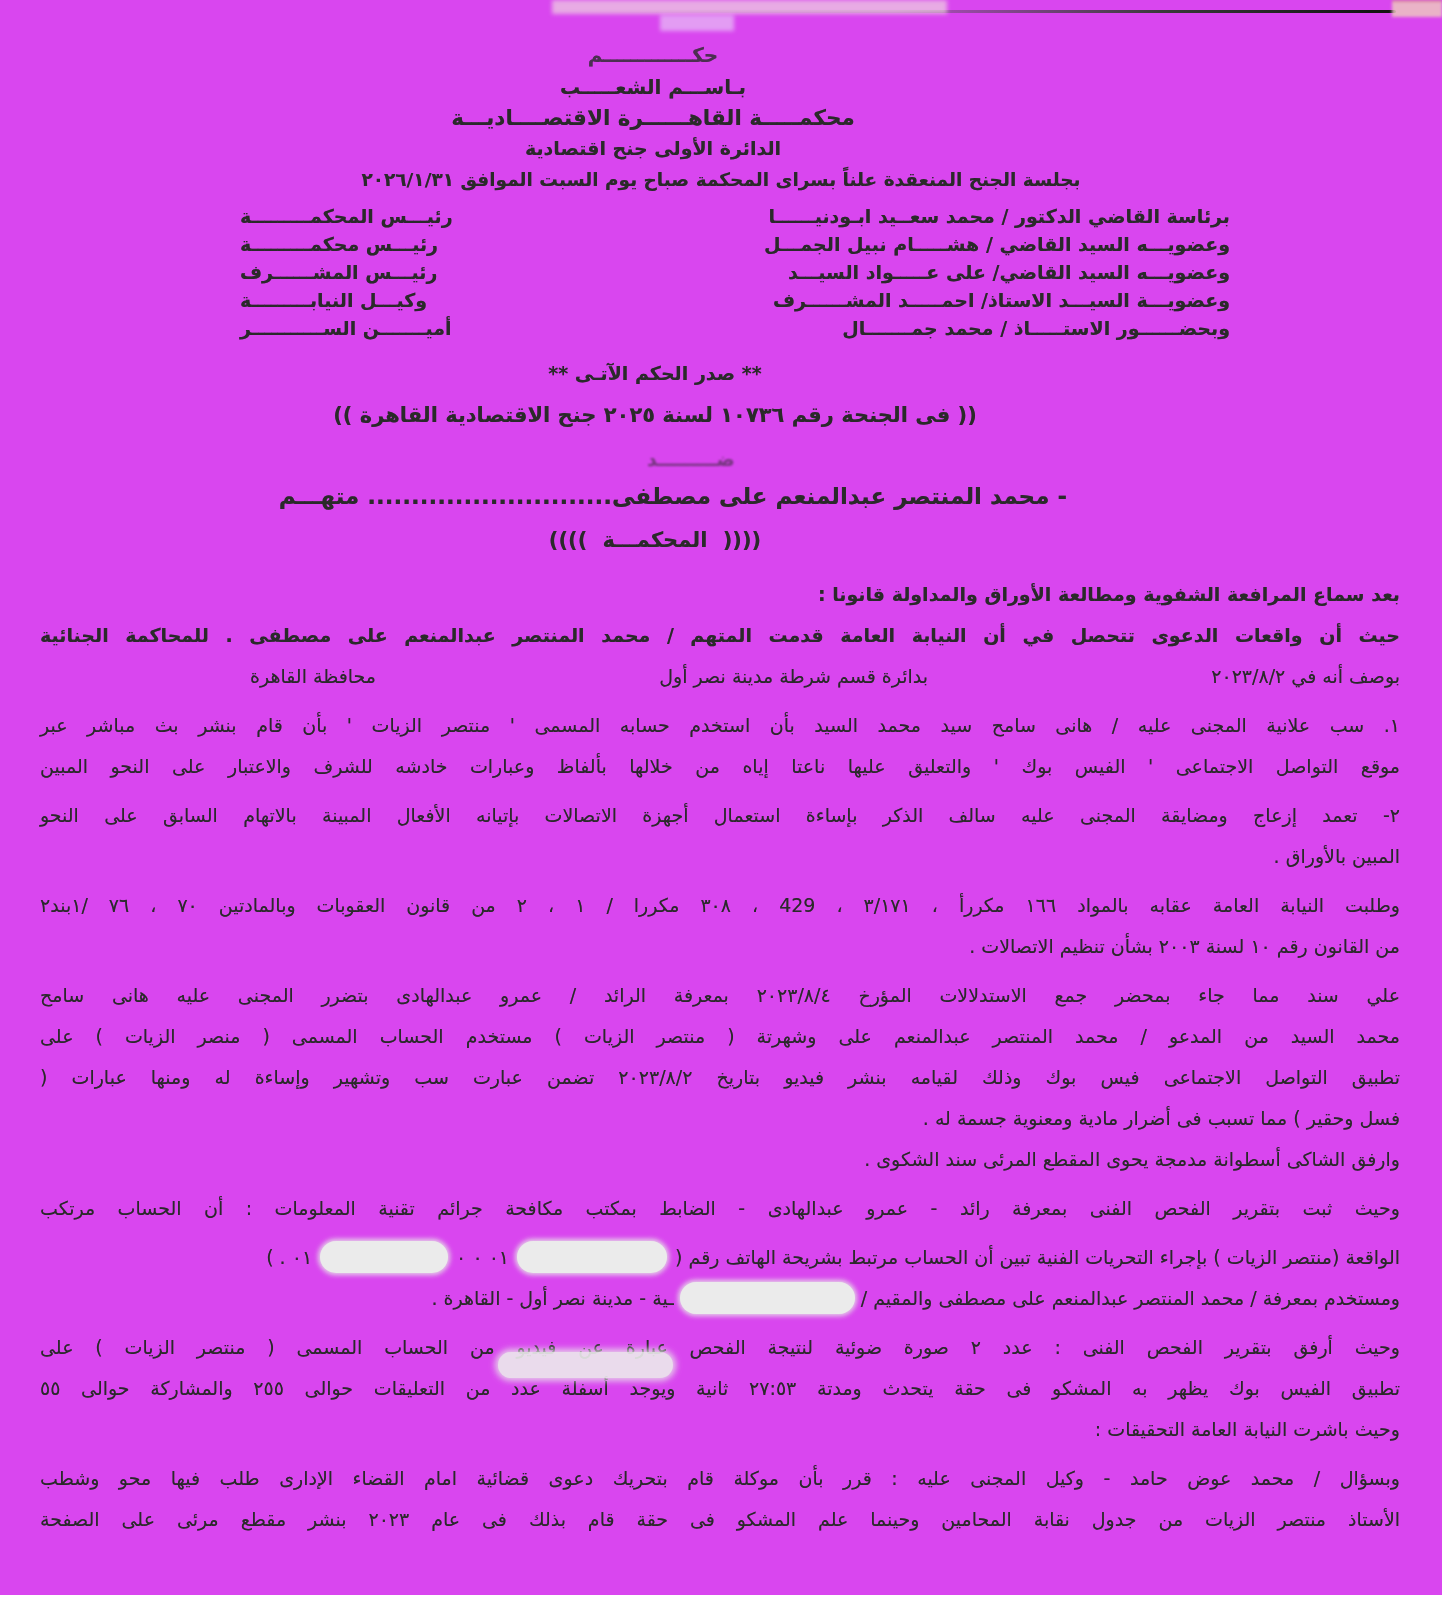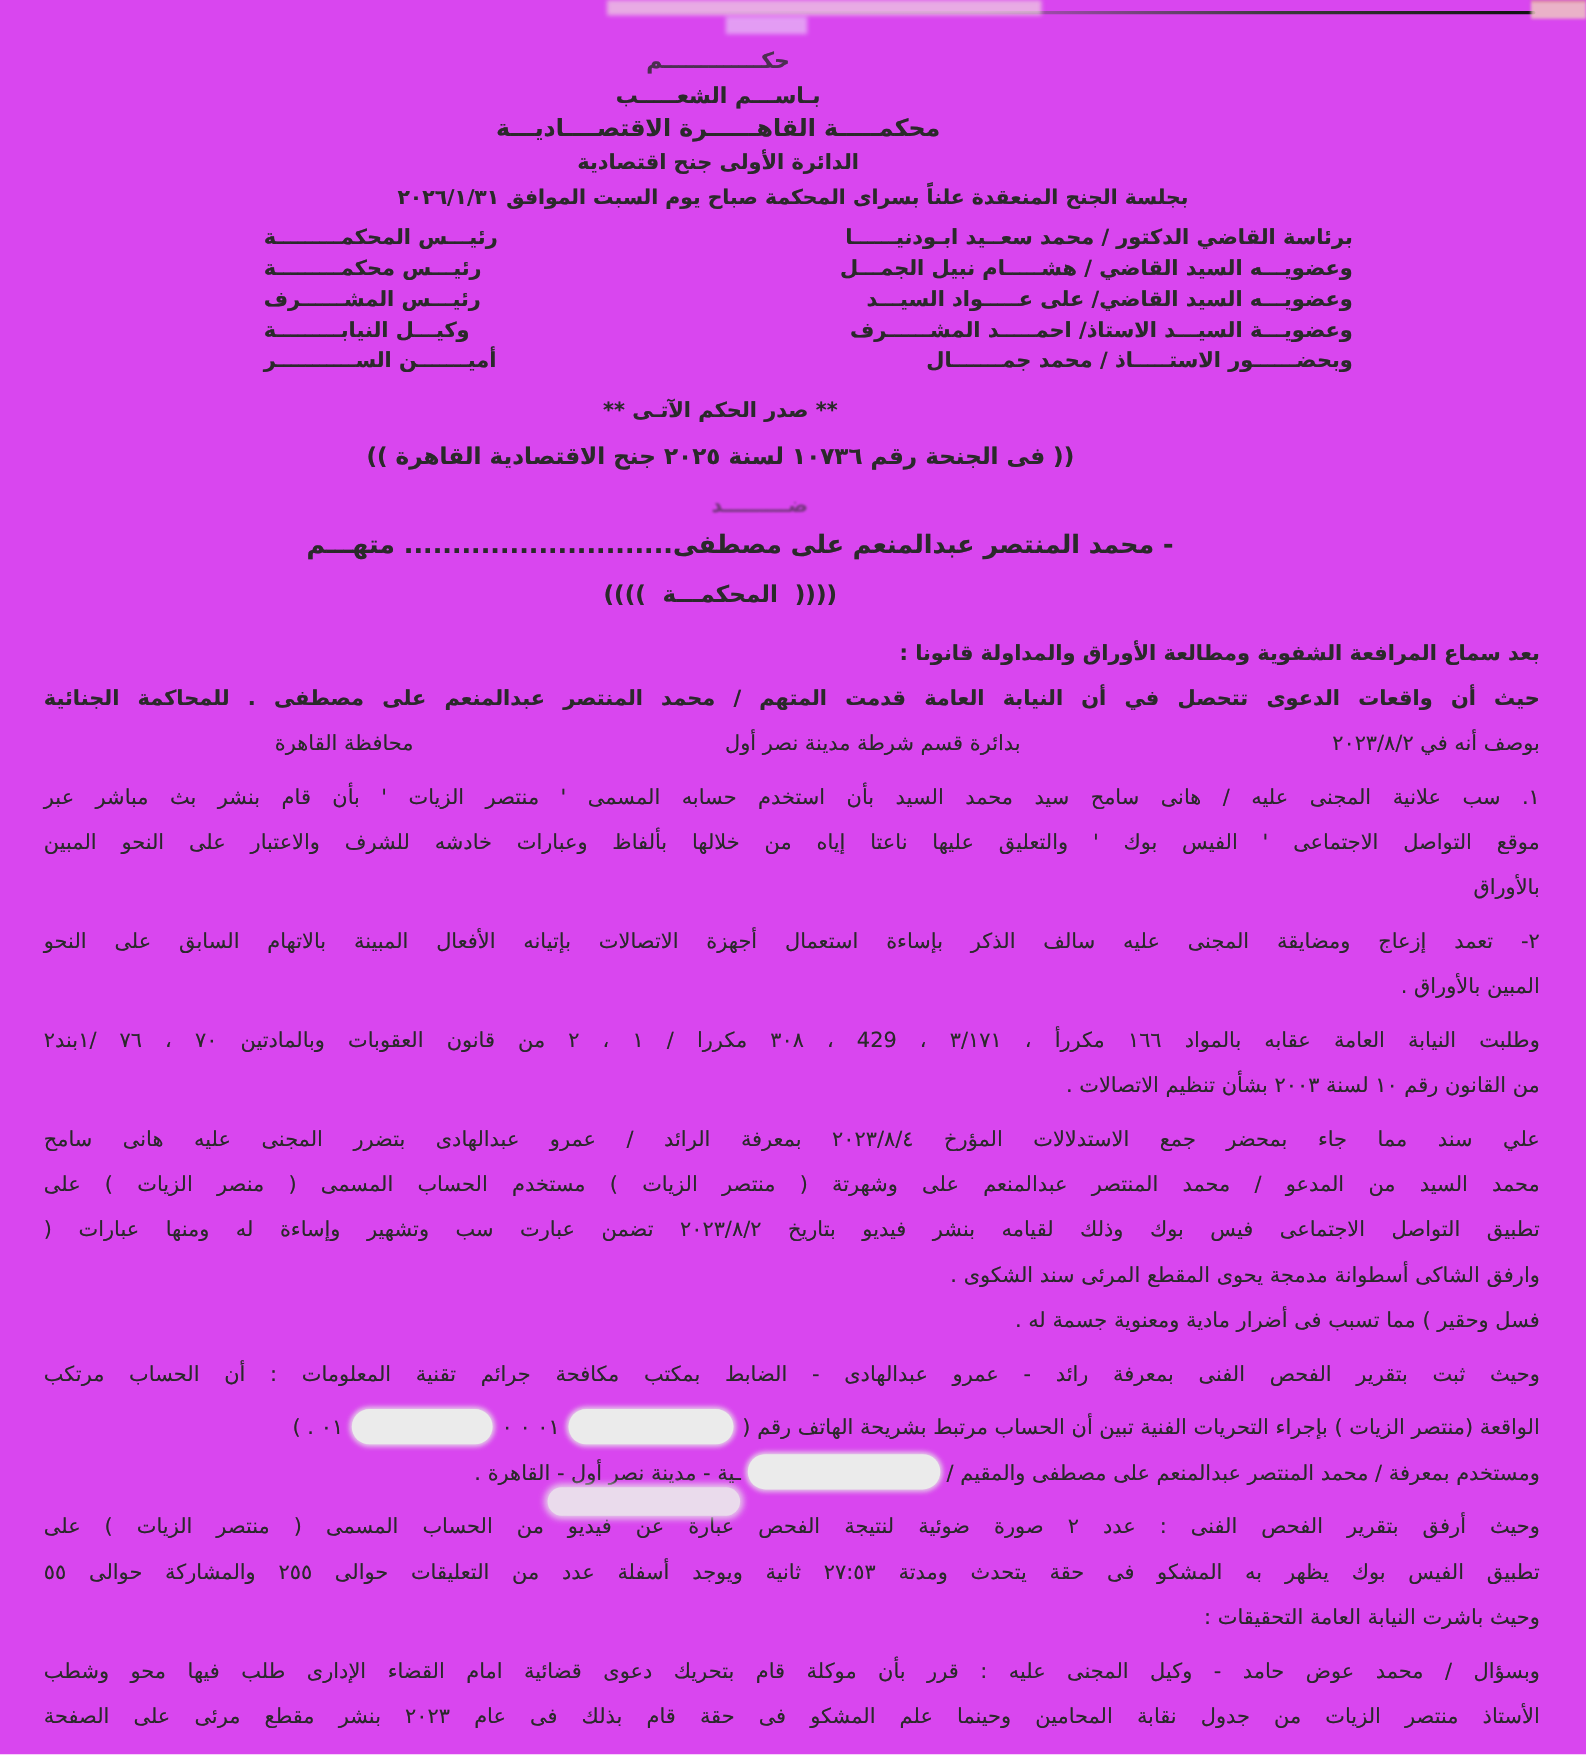--- a/index.html
+++ b/index.html
@@ -122,39 +122,38 @@
       <span>بدائرة قسم شرطة مدينة نصر أول</span>
       <span>محافظة القاهرة</span>
     </div>
 
     <div>
 
         <div class="bline j gap">١. سب علانية المجنى عليه / هانى سامح سيد محمد السيد بأن استخدم حسابه المسمى ' منتصر الزيات ' بأن قام بنشر بث مباشر عبر</div>
 
         <div class="bline j">موقع التواصل الاجتماعى ' الفيس بوك ' والتعليق عليها ناعتا إياه من خلالها بألفاظ وعبارات خادشه للشرف والاعتبار على النحو المبين</div>
 
-        <div class="bline r">بالأوراق</div>
 
         <div class="bline j gap">٢- تعمد إزعاج ومضايقة المجنى عليه سالف الذكر بإساءة استعمال أجهزة الاتصالات بإتيانه الأفعال المبينة بالاتهام السابق على النحو</div>
 
         <div class="bline r">المبين بالأوراق .</div>
 
         <div class="bline j gap">وطلبت النيابة العامة عقابه بالمواد ١٦٦ مكررأ ، ٣/١٧١ ، 429 ، ٣٠٨ مكررا / ١ ، ٢  من قانون العقوبات وبالمادتين ٧٠ ، ٧٦ /١بند٢</div>
 
         <div class="bline r">من القانون رقم ١٠ لسنة ٢٠٠٣ بشأن تنظيم الاتصالات .</div>
 
         <div class="bline j gap">علي سند مما جاء بمحضر جمع الاستدلالات المؤرخ ٢٠٢٣/٨/٤ بمعرفة الرائد / عمرو عبدالهادى بتضرر المجنى عليه هانى سامح</div>
 
         <div class="bline j">محمد السيد من المدعو / محمد المنتصر عبدالمنعم على وشهرتة ( منتصر الزيات ) مستخدم الحساب المسمى ( منصر الزيات ) على</div>
 
         <div class="bline j">تطبيق التواصل الاجتماعى فيس بوك وذلك لقيامه بنشر فيديو  بتاريخ ٢٠٢٣/٨/٢ تضمن عبارت سب وتشهير وإساءة له ومنها عبارات (</div>
 
+        <div class="bline r">فسل وحقير ) مما تسبب فى أضرار مادية ومعنوية جسمة له .</div>
+
         <div class="bline r">وارفق الشاكى أسطوانة مدمجة يحوى المقطع المرئى سند الشكوى .</div>
-
-        <div class="bline r">فسل وحقير ) مما تسبب فى أضرار مادية ومعنوية جسمة له .</div>
 
         <div class="bline j gap">وحيث ثبت بتقرير الفحص الفنى بمعرفة رائد - عمرو عبدالهادى - الضابط بمكتب مكافحة جرائم تقنية المعلومات : أن الحساب مرتكب</div>
       </div>
 
     <div class="bline r gap">
       <span>الواقعة (منتصر الزيات ) بإجراء التحريات الفنية تبين أن الحساب مرتبط بشريحة الهاتف رقم (</span><span class="redact w1"></span><span>٠١ ٠ ٠</span><span class="redact w2"></span><span>٠١ . )</span>
     </div>
 
     <div class="bline r">
       <span>ومستخدم بمعرفة / محمد المنتصر عبدالمنعم على مصطفى والمقيم /</span><span class="redact w3"></span><span>ـية - مدينة نصر أول - القاهرة .</span>

